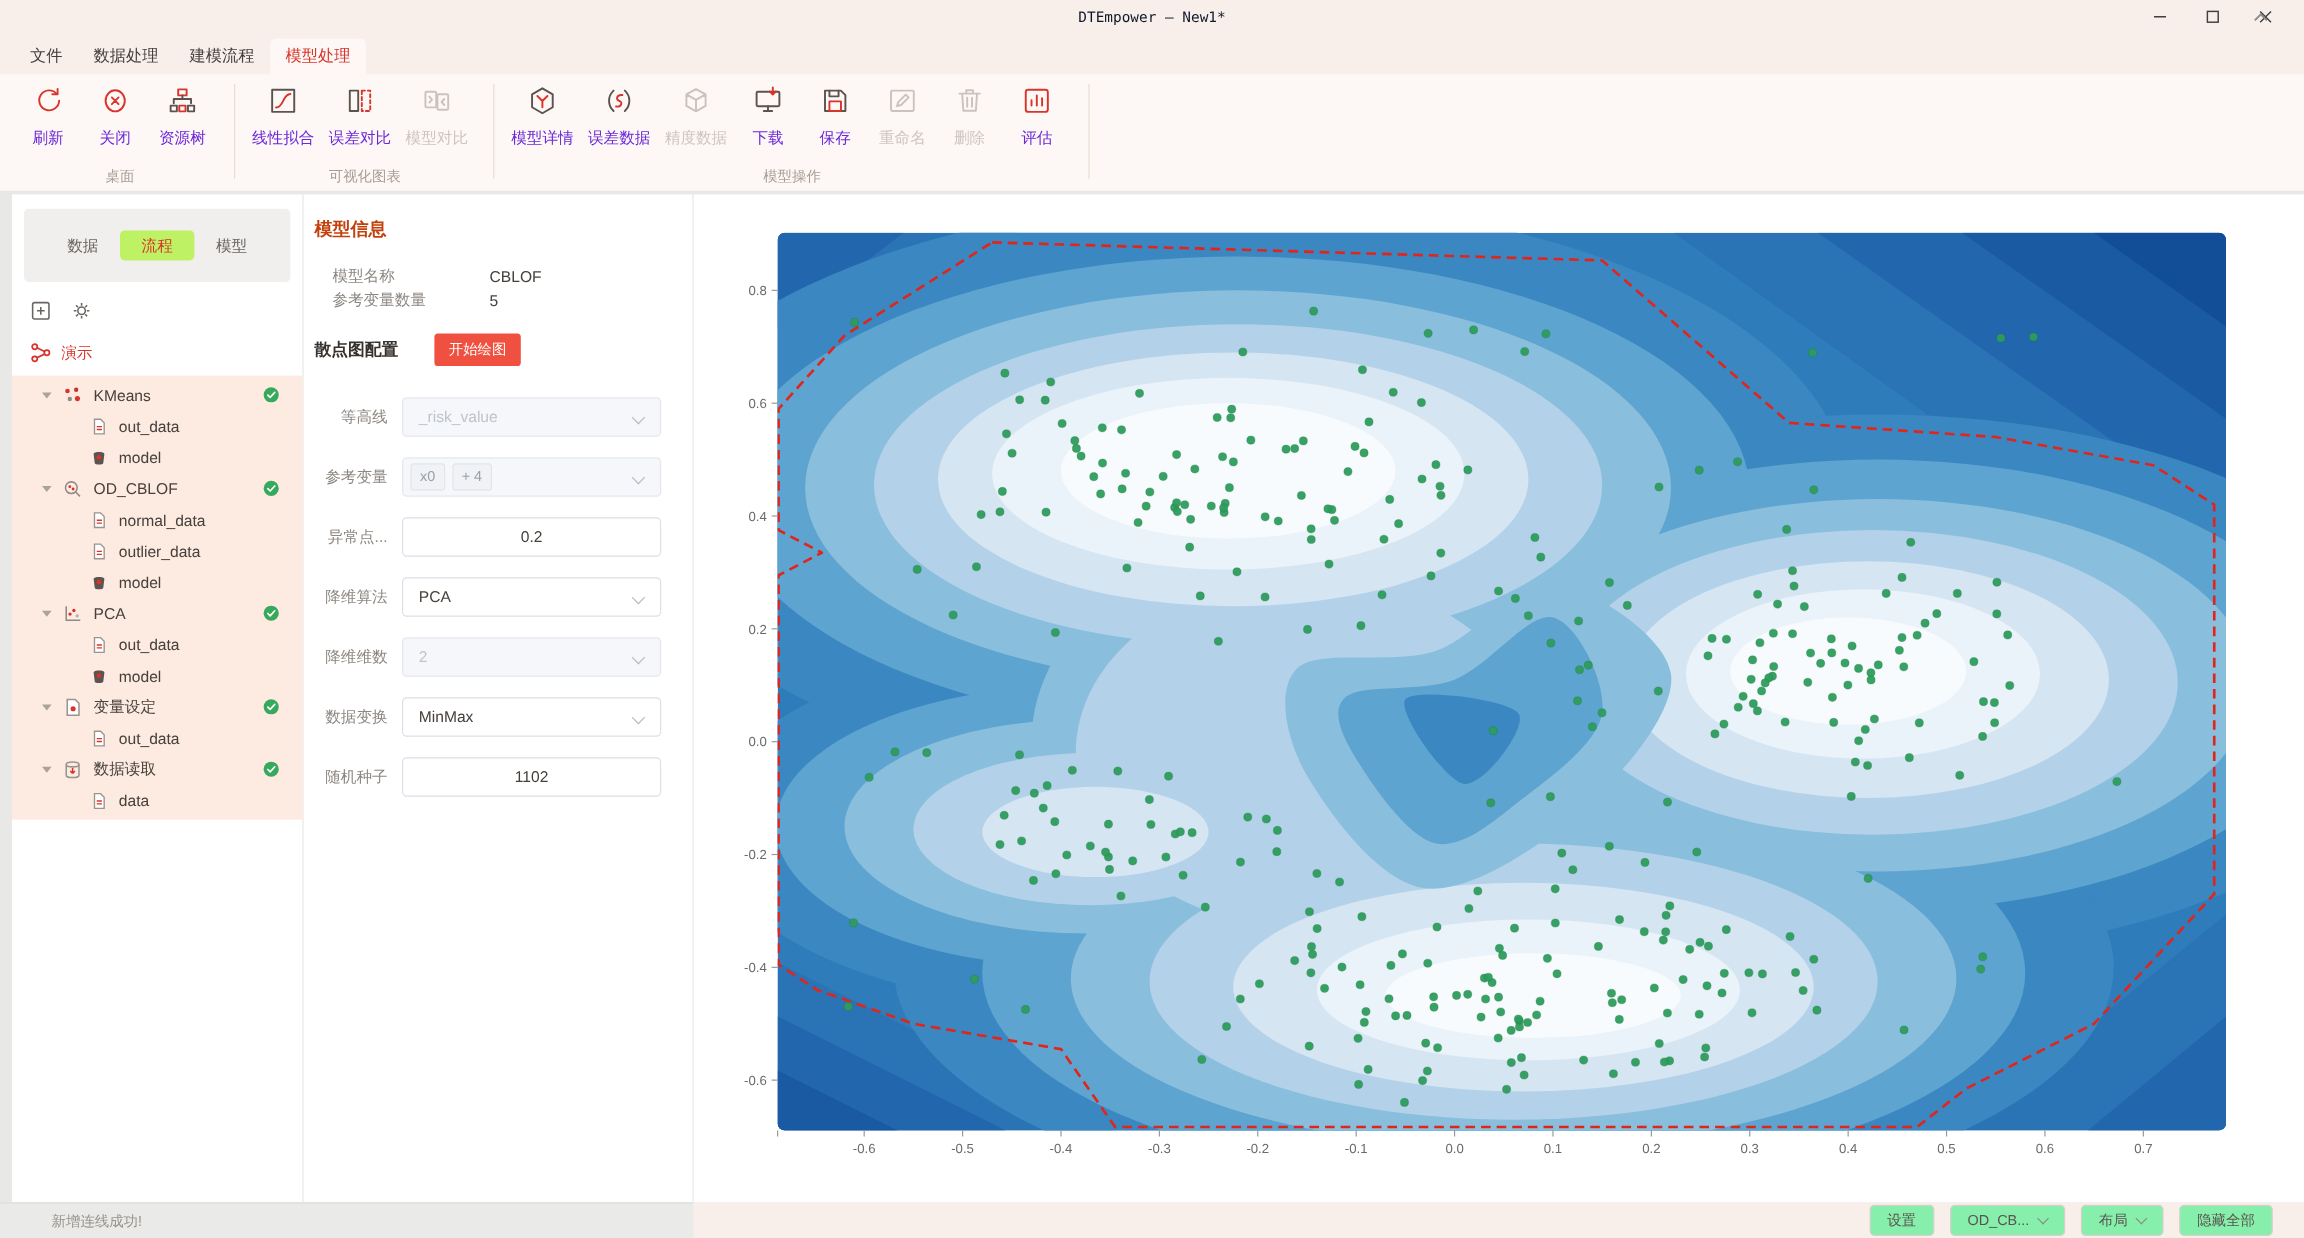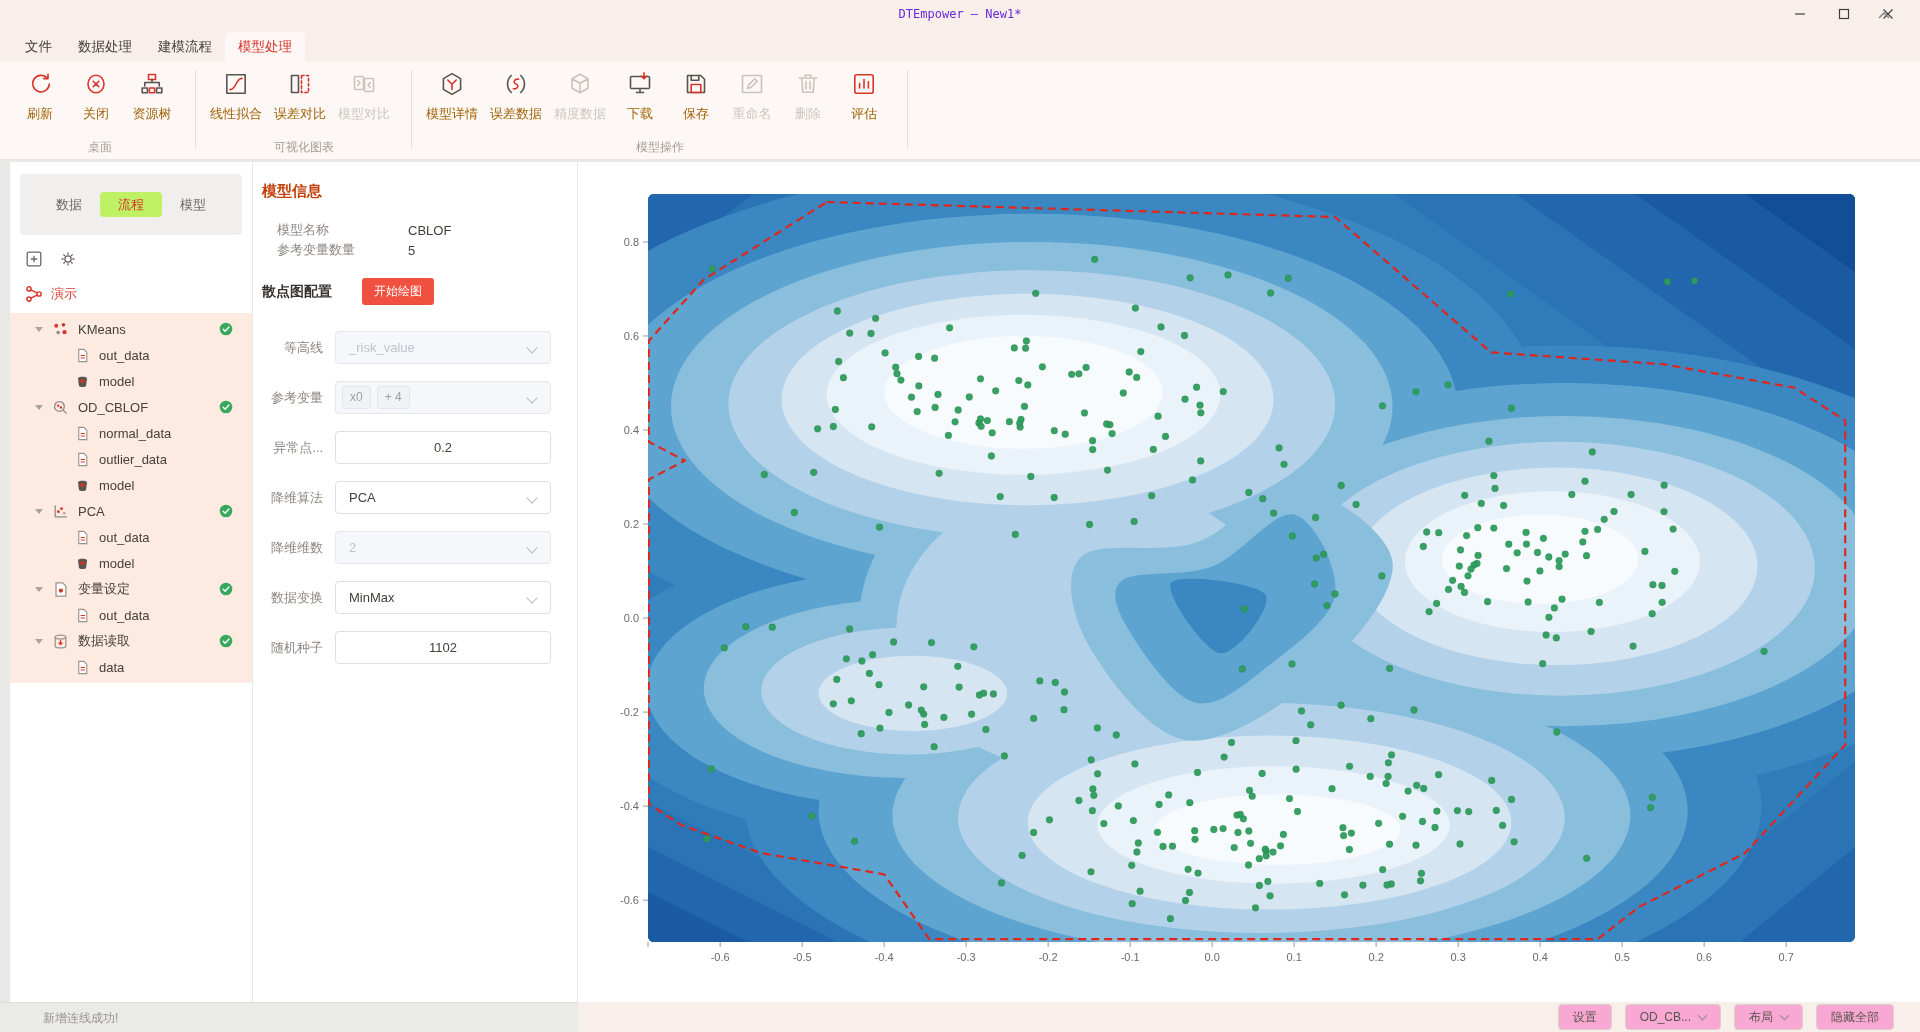--- a/index.html
+++ b/index.html
@@ -1,35 +1,35 @@
 <!DOCTYPE html>
 <html><head>
 <meta charset="utf-8">
 <style>
   html,body{margin:0;padding:0;background:#666;}
   #app{position:relative;width:1920px;height:1032px;background:#f8efeb;overflow:hidden;
        font-family:"Liberation Sans",sans-serif;-webkit-font-smoothing:antialiased;}
   
   .titlebar{position:absolute;top:0;left:0;right:0;height:28px;}
   .win-title{position:absolute;left:0;right:0;top:0;height:28px;line-height:28px;text-align:center;
-             font-size:12px;color:#6d28d9;font-family:"DejaVu Sans Mono",monospace;}
+             font-size:12px;color:#0f172a;font-family:"DejaVu Sans Mono",monospace;}
   .win-controls{position:absolute;right:10px;top:2px;display:flex;}
   .win-btn{width:44px;height:24px;display:flex;align-items:center;justify-content:center;cursor:pointer;}
   
   .menubar{position:absolute;top:28px;left:0;right:0;height:34px;display:flex;align-items:flex-end;padding-left:12px;}
   .menu-tab{height:30px;line-height:30px;padding:0 13px;font-size:13.5px;color:#45403c;cursor:pointer;border-radius:5px 5px 0 0;}
   .menu-tab.active{background:#fdf8f5;color:#d9342b;}
   .collapse-btn{position:absolute;right:24px;top:8px;width:20px;height:16px;cursor:pointer;}
   
   .ribbon{position:absolute;top:62px;left:0;right:0;height:97px;display:flex;padding-left:4px;background:#fdf8f5;}
   .rb-group{position:relative;display:flex;align-items:flex-start;padding:4px 16px 20px 8px;}
   .rb-group::after{content:'';position:absolute;right:0;top:8px;bottom:10px;width:1px;background:#eadcd5;}
   .rb-group-label{position:absolute;left:0;right:0;bottom:3px;text-align:center;font-size:12px;color:#a89c96;}
   .rb-btn{display:flex;flex-direction:column;align-items:center;padding:5px 6px 0;min-width:44px;cursor:pointer;border-radius:4px;}
-  .rb-btn .rb-label{margin-top:4px;font-size:13px;color:#a16207;white-space:nowrap;}
+  .rb-btn .rb-label{margin-top:4px;font-size:13px;color:#6d28d9;white-space:nowrap;}
   .rb-btn.disabled{cursor:default;}
   .rb-btn.disabled .rb-label{color:#cdc5c0;}
   .rb-icon{width:26px;height:26px;}
   
   .main{position:absolute;top:159px;left:0;right:0;bottom:30px;background:#e8e8e6;}
   .panel{position:absolute;top:3px;bottom:0;background:#fff;}
   .left-panel{left:10px;width:242px;}
   .form-panel{left:253px;width:324px;}
   .chart-panel{left:578px;right:0;}
   
@@ -67,21 +67,21 @@
   .chev{position:absolute;right:14px;top:12px;width:7px;height:7px;border-right:1.4px solid #b7bbc3;
         border-bottom:1.4px solid #b7bbc3;transform:rotate(45deg);}
   .tag{height:21px;line-height:21px;padding:0 7px;background:#f0f2f5;border:1px solid #e2e5ea;border-radius:3px;
        font-size:12px;color:#9aa0a8;margin-left:6px;}
   
   .statusbar{position:absolute;left:0;right:0;bottom:0;height:30px;}
   .status-left{position:absolute;left:0;top:0;bottom:0;width:578px;background:#eaeae8;border-top:1px solid #dedddb;}
   .status-right{position:absolute;left:578px;right:0;top:0;bottom:0;background:#f8efeb;display:flex;align-items:center;
                 justify-content:flex-end;gap:13px;padding-right:26px;}
   .status-msg{position:absolute;left:43px;top:7px;font-size:12px;color:#98938e;}
-  .foot-btn{height:26px;padding:0 14px;background:#f9a8d4;border:1px solid #d9d0ca;border-radius:4px;font-size:12px;
+  .foot-btn{height:26px;padding:0 14px;background:#86efac;border:1px solid #d9d0ca;border-radius:4px;font-size:12px;
             color:#5a544f;display:flex;align-items:center;gap:8px;cursor:pointer;font-family:"Liberation Sans",sans-serif;text-align:right;}
   .foot-chev{width:6px;height:6px;border-right:1.3px solid #8f8983;border-bottom:1.3px solid #8f8983;
              transform:rotate(45deg);margin-top:-3px;}
   #chart{position:absolute;left:0;top:0;}
 </style>
 </head>
 <body>
 
 <div id="app">
   <div class="titlebar">

